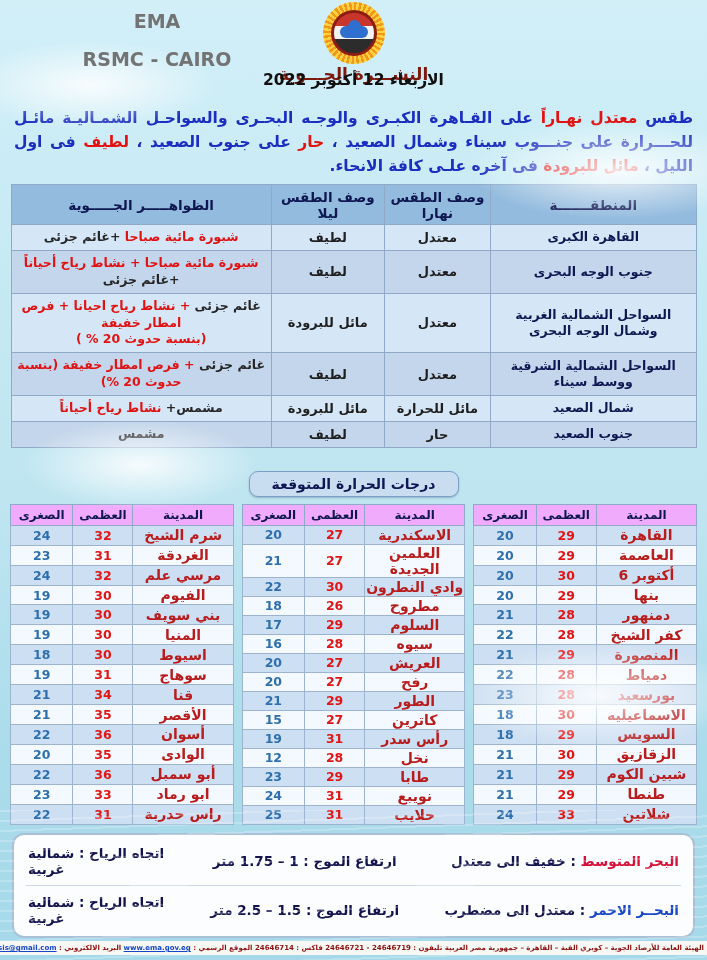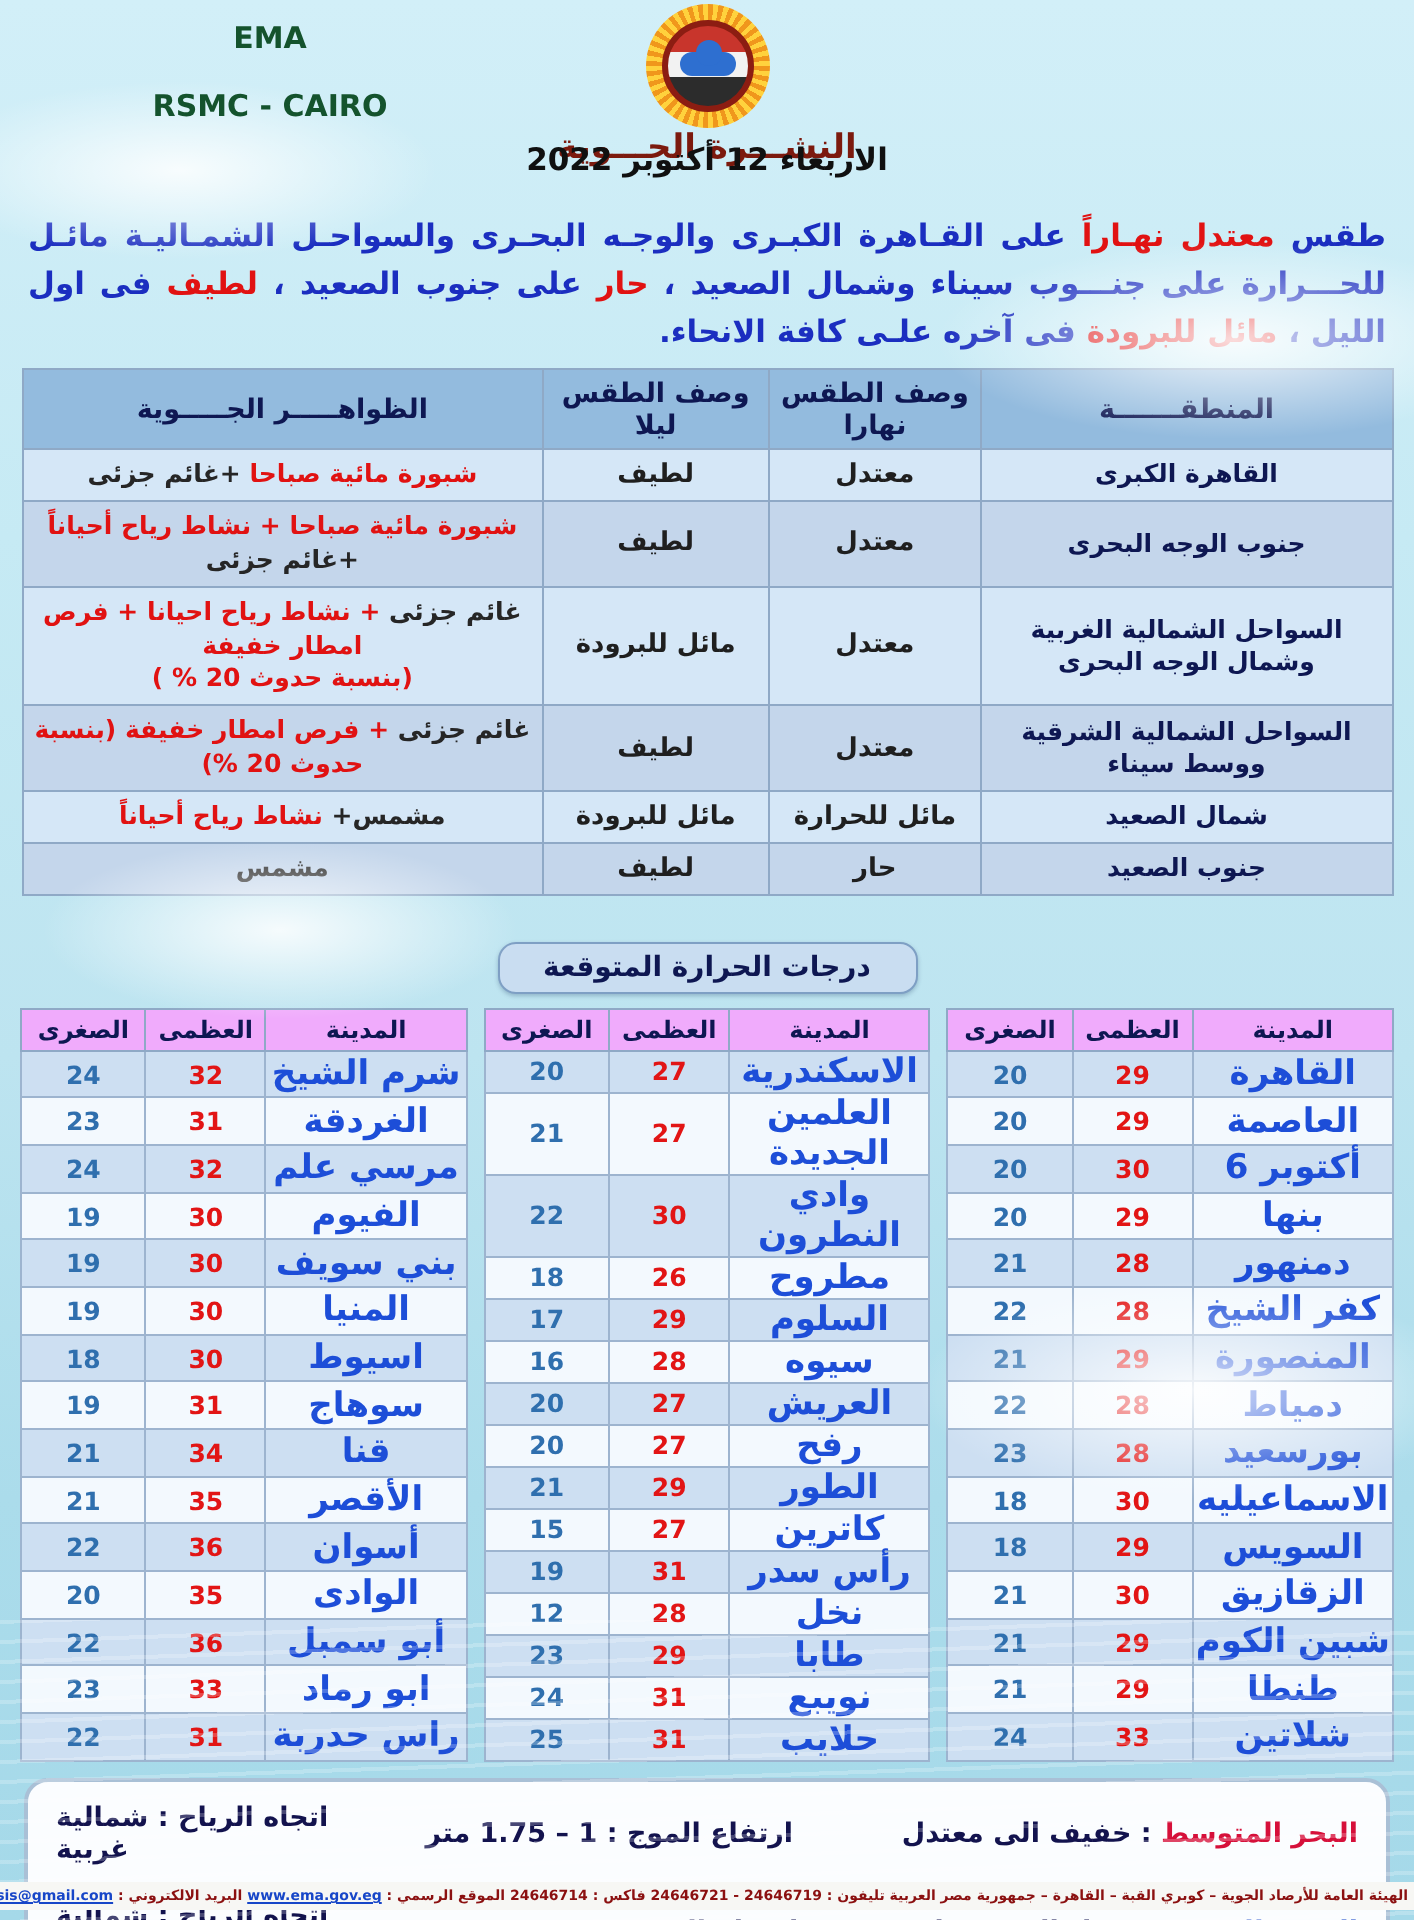--- a/index.html
+++ b/index.html
@@ -14,22 +14,22 @@
   .cloud { position: absolute; border-radius: 50%; pointer-events: none;
     background: radial-gradient(ellipse at center, rgba(255,255,255,0.85) 0%, rgba(255,255,255,0) 70%); }
   .c1 { width: 260px; height: 90px; left: -40px; top: 40px; }
   .c2 { width: 300px; height: 100px; right: -60px; top: 120px; }
   .c3 { width: 240px; height: 90px; left: 20px; top: 420px; }
   .c4 { width: 280px; height: 110px; right: -30px; top: 640px; }
   .water { position: absolute; left: 0; right: 0; bottom: 0; height: 150px; pointer-events: none;
     background: repeating-linear-gradient(178deg, rgba(255,255,255,0.22) 0 2px, rgba(255,255,255,0) 2px 10px); }
 
   .header { position: relative; height: 102px; }
-  .latin { position: absolute; top: 10px; left: 50px; width: 170px; text-align: center;
-    color: #14532d; font-weight: bold; font-size: 15px; }
+  .latin { position: absolute; top: 10px; left: 72px; width: 170px; text-align: center;
+    color: #737373; font-weight: bold; font-size: 19px; }
   .latin div:first-child { margin-bottom: 16px; }
   .org { position: absolute; top: 8px; right: 14px; text-align: right;
     color: #8a1414; font-weight: bold; font-size: 14.5px; }
   .org div:first-child { margin-bottom: 14px; }
   .logo { position: absolute; top: 2px; left: 50%; transform: translateX(-50%);
     width: 62px; height: 62px; border-radius: 50%;
     background: repeating-conic-gradient(from 0deg, #f0971c 0deg 5deg, #ffd23d 5deg 10deg);
     display: flex; align-items: center; justify-content: center; }
   .logo-inner { width: 46px; height: 46px; border-radius: 50%; border: 3px solid #8c1d12;
     background: linear-gradient(180deg, #c8352c 0%, #c8352c 33%, #f2f2f2 33%, #f2f2f2 64%, #2c2c2c 64%, #2c2c2c 100%);
@@ -64,21 +64,21 @@
     color: #0e1752; font-weight: bold; font-size: 14px; padding: 4px 0;
     box-shadow: 0 1px 2px rgba(40,70,110,0.3); }
 
   .temps-wrap { display: flex; gap: 8px; margin: 0 10px; }
   .temp-table { width: 224px; border-collapse: collapse; font-size: 12.5px; table-layout: fixed; }
   .temp-table th { background: #f0abfc; color: #0e1752; font-weight: bold; font-size: 12px;
     height: 21px; border: 1px solid #8fa9c6; text-align: center; }
   .temp-table td { height: 19px; border: 1px solid #9db4cf; text-align: center; font-weight: bold; padding: 0; }
   .temp-table tbody tr:nth-child(odd) { background: #cddff2; }
   .temp-table tbody tr:nth-child(even) { background: #f3f9fe; }
-  .tt-city { width: 45%; color: #1d4ed8; font-size: 17px; }
+  .tt-city { width: 45%; color: #b91c1c; font-size: 14px; }
   .tt-max { width: 27%; color: #e21515; }
   .tt-min { width: 28%; color: #2f6fae; }
 
   .sea-box { margin: 8px 12px 0; background: #fbfdff; border: 2px solid #a9c0d6;
     border-radius: 12px; padding: 2px 12px; }
   .sea-row { display: flex; align-items: center; padding: 8px 2px;
     font-weight: bold; font-size: 13.5px; color: #13134e; }
   .sea-row + .sea-row { border-top: 1px solid #ccd8e5; }
   .sea-name-cell { width: 40%; } .sea-wave-cell { width: 35%; text-align: center; } .sea-wind-cell { width: 25%; text-align: left; }
   .sea-name-red { color: #d6103a; } .sea-name-blue { color: #1746c8; }

